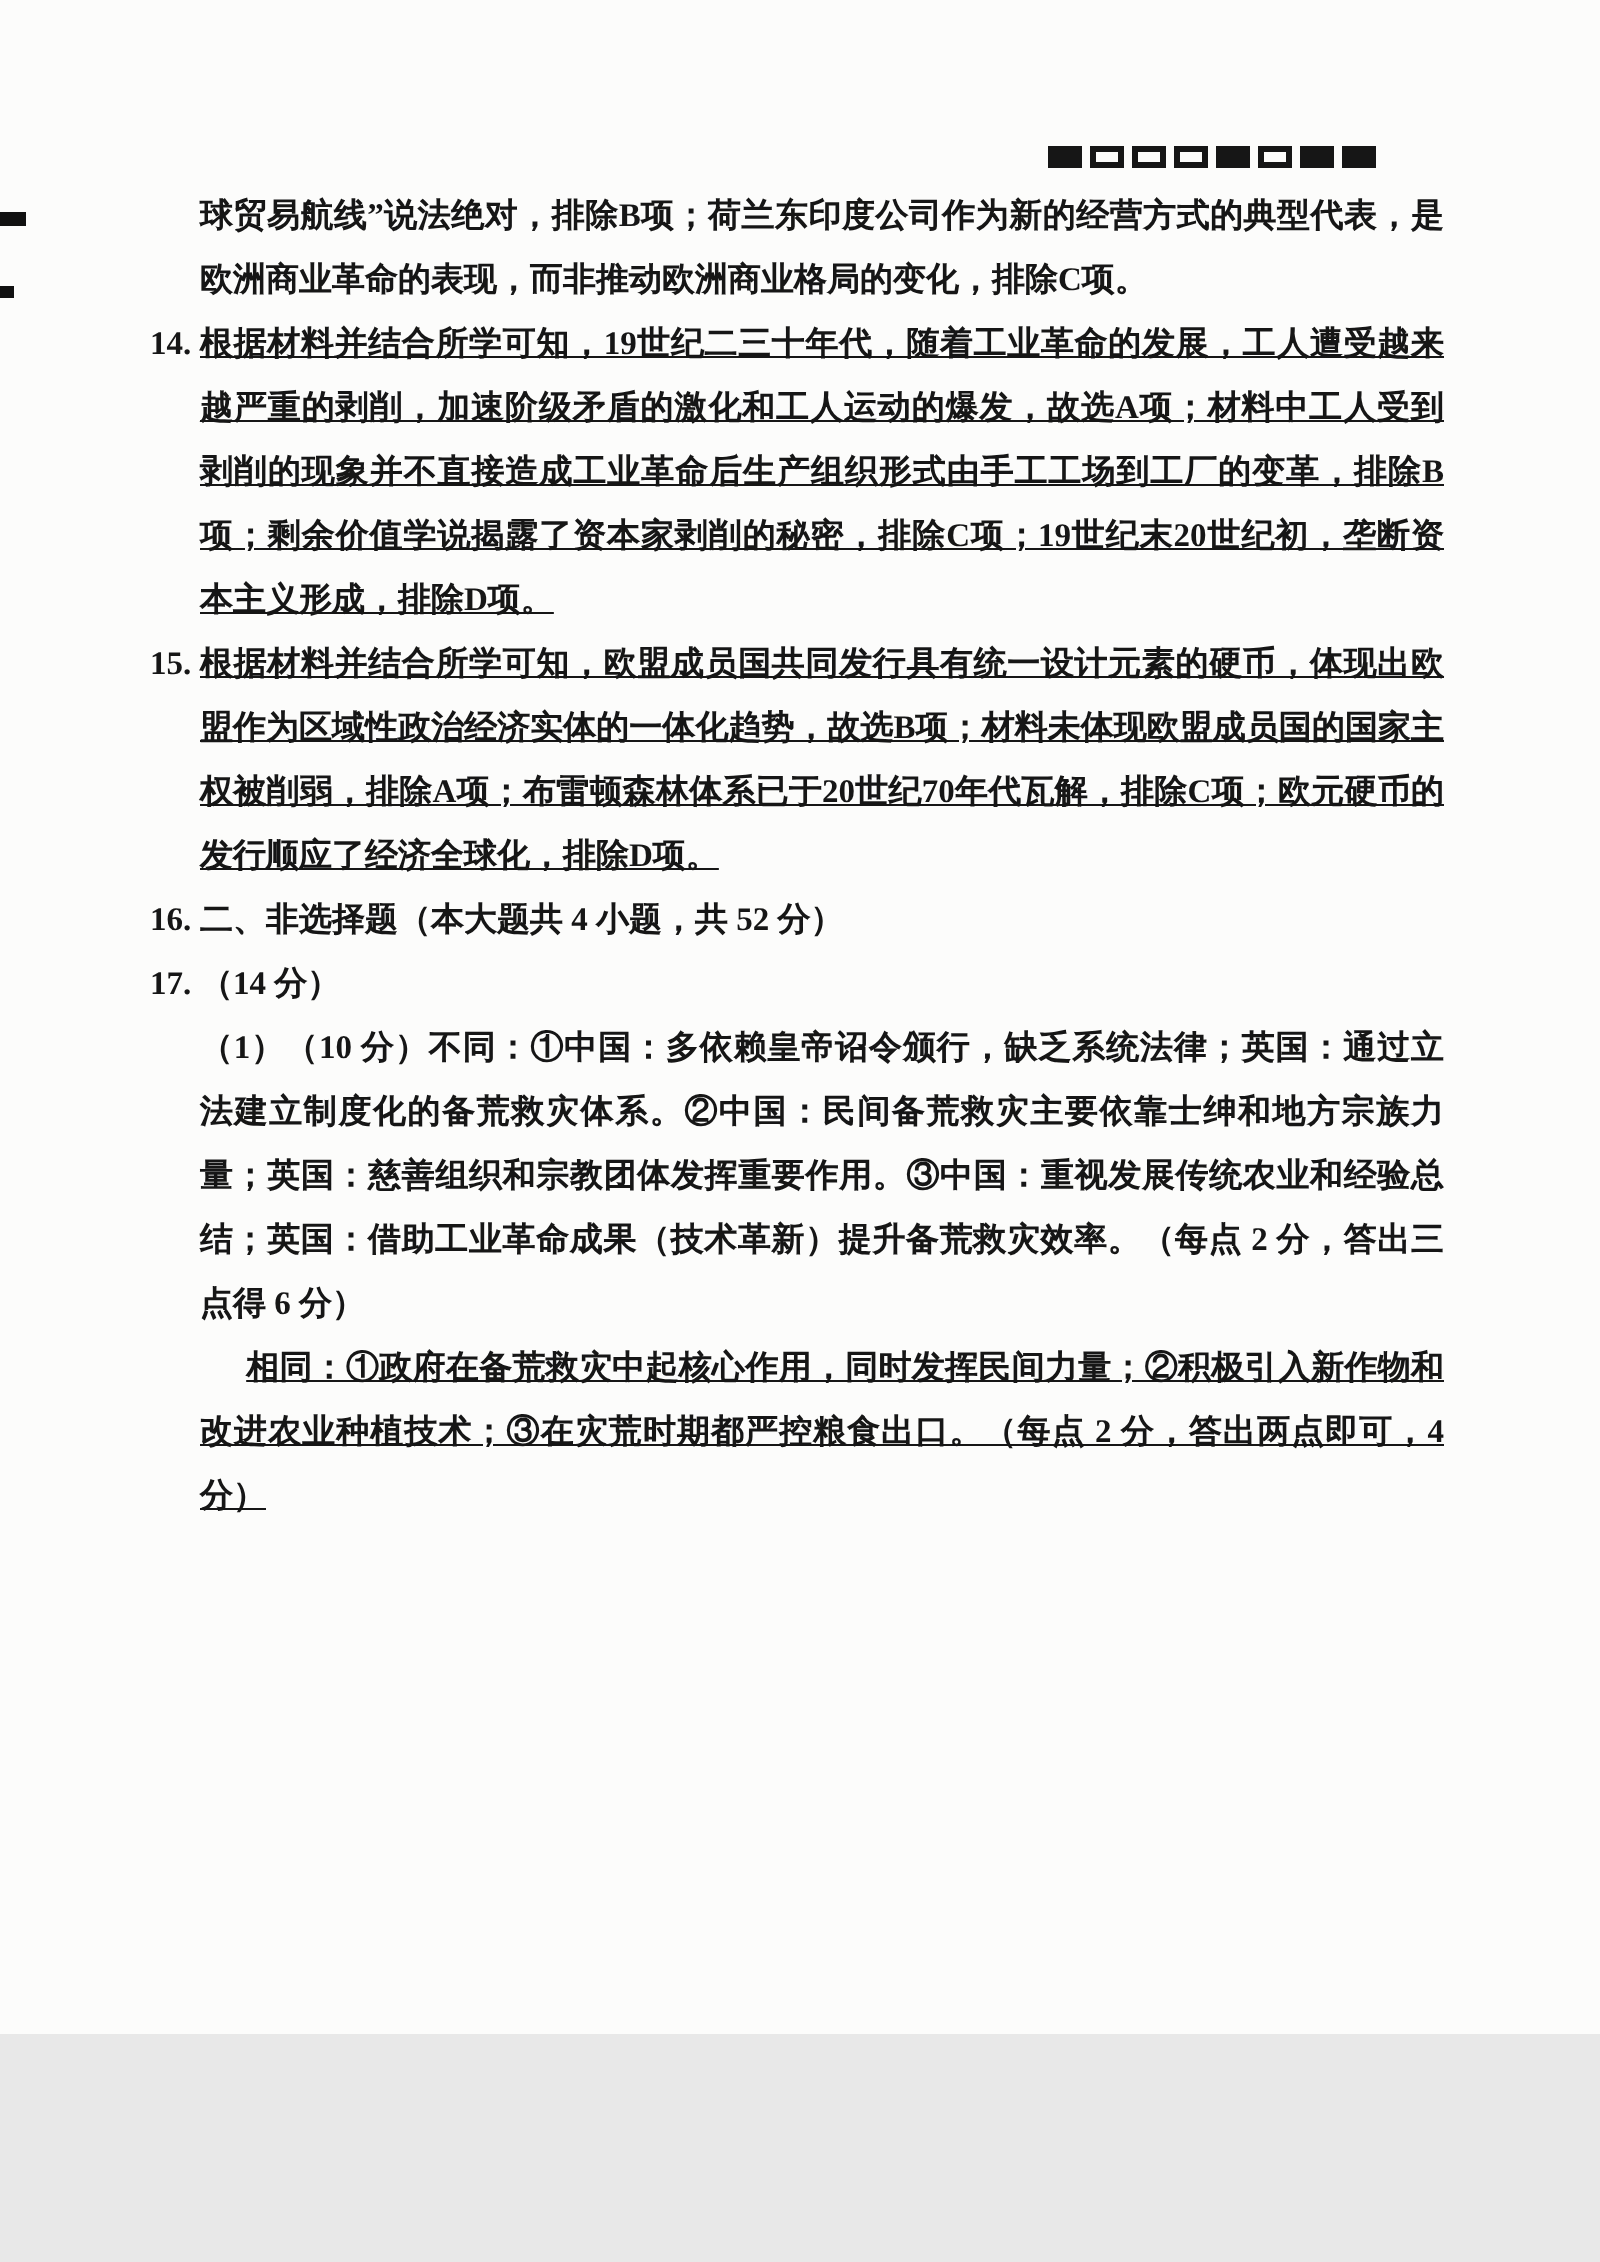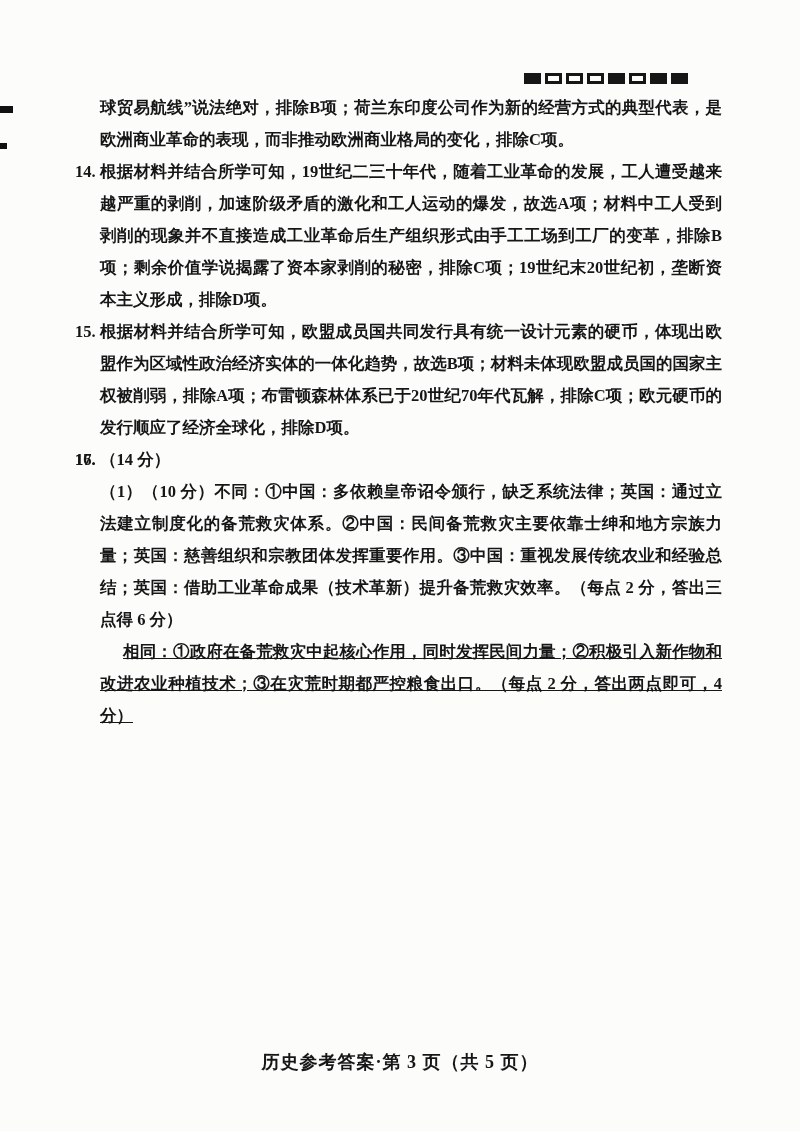--- a/index.html
+++ b/index.html
@@ -3,21 +3,21 @@
 <meta charset="utf-8">
 <style>
   html, body {
     margin: 0;
     padding: 0;
     background: #e8e8e8;
   }
   .page {
     position: relative;
     width: 800px;
-    height: 1131px;
+    height: 1017px;
     margin: 0 auto;
     background: #fcfcfb;
     overflow: hidden;
     font-family: "Liberation Serif", "DejaVu Serif", serif;
     color: #161616;
   }
   
   .marks {
     position: absolute;
     top: 73px;
@@ -55,20 +55,21 @@
   .content p, .content h2 {
     margin: 0;
     padding: 0;
     font-size: 16.5px;
     font-weight: 700;
   }
   .para-continuation { margin-bottom: 8px; }
   .answer-item {
     position: relative;
     margin-top: 8px;
+    text-decoration: underline;
   }
   .answer-item .num {
     position: absolute;
     left: -25px;
     top: 0;
     white-space: nowrap;
   }
   .section-header {
     margin-top: 12px;
     margin-left: -25px;
@@ -126,20 +127,21 @@
 
     <p class="answer-item">
       <span class="num">15.</span>
       <span>根据材料并结合所学可知，欧盟成员国共同发行具有统一设计元素的硬币，体现出欧盟作为区域性政治经济实体的一体化趋势，故选B项；材料未体现欧盟成员国的国家主权被削弱，排除A项；布雷顿森林体系已于20世纪70年代瓦解，排除C项；欧元硬币的发行顺应了经济全球化，排除D项。</span>
     </p>
 
     <p class="answer-item">
       <span class="num">16.</span>
     </p>
 
+    <h2 class="section-header">二、非选择题（本大题共 4 小题，共 52 分）</h2>
 
     <p class="q17-header">
       <span class="num">17.</span>
       <span>（14 分）</span>
     </p>
 
     <p class="sub-para">（1）（10 分）不同：①中国：多依赖皇帝诏令颁行，缺乏系统法律；英国：通过立法建立制度化的备荒救灾体系。②中国：民间备荒救灾主要依靠士绅和地方宗族力量；英国：慈善组织和宗教团体发挥重要作用。③中国：重视发展传统农业和经验总结；英国：借助工业革命成果（技术革新）提升备荒救灾效率。（每点 2 分，答出三点得 6 分）</p>
 
     <p class="sub-para first-line-indent">相同：①政府在备荒救灾中起核心作用，同时发挥民间力量；②积极引入新作物和改进农业种植技术；③在灾荒时期都严控粮食出口。（每点 2 分，答出两点即可，4 分）</p>
 

